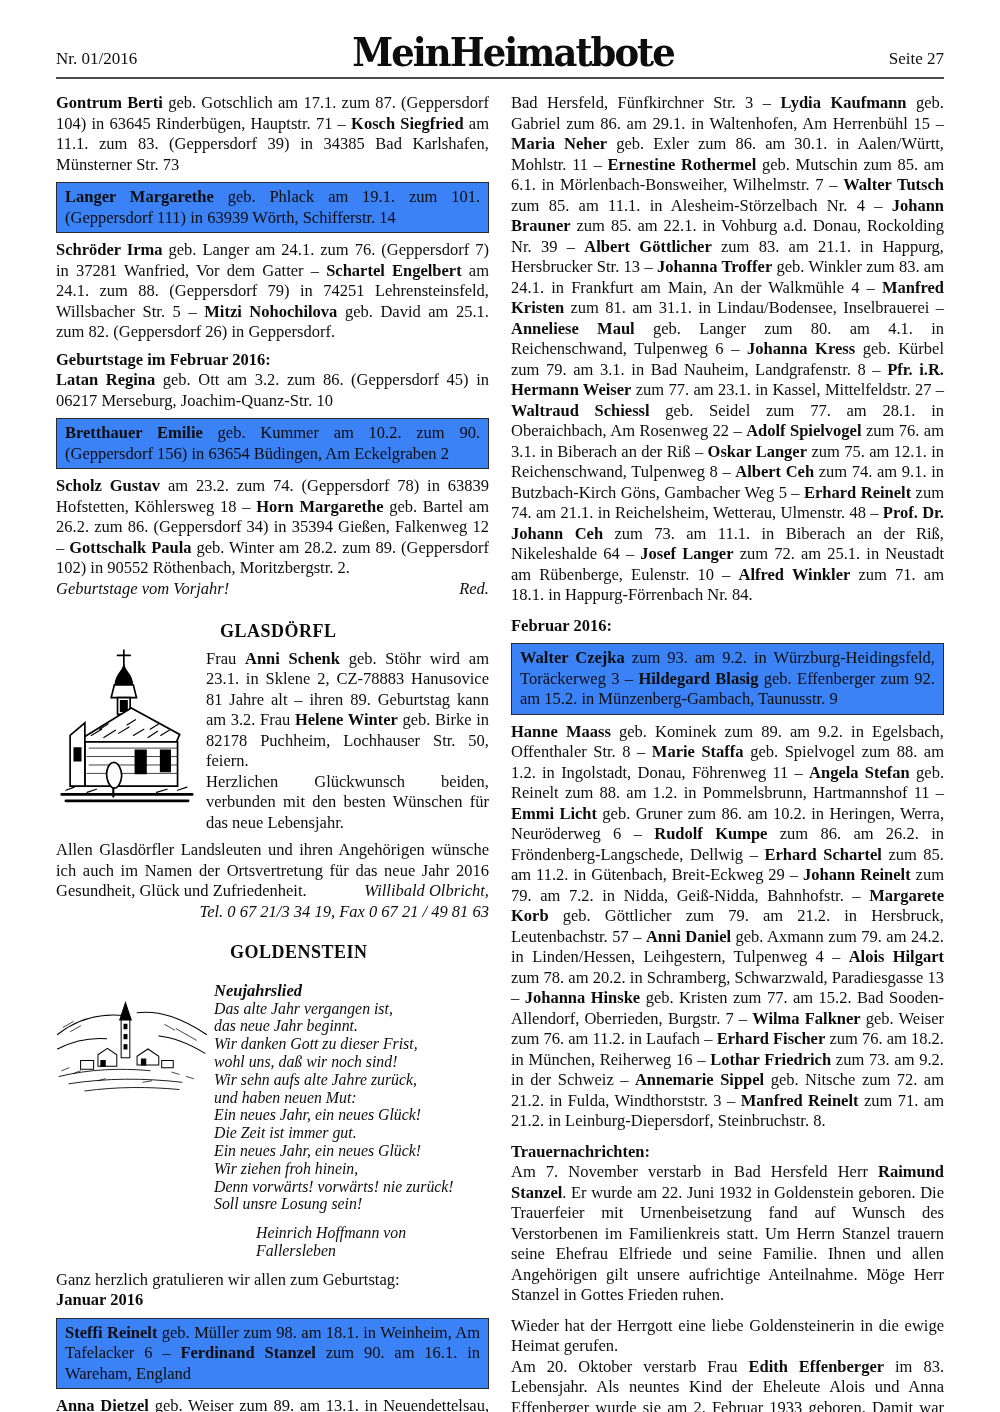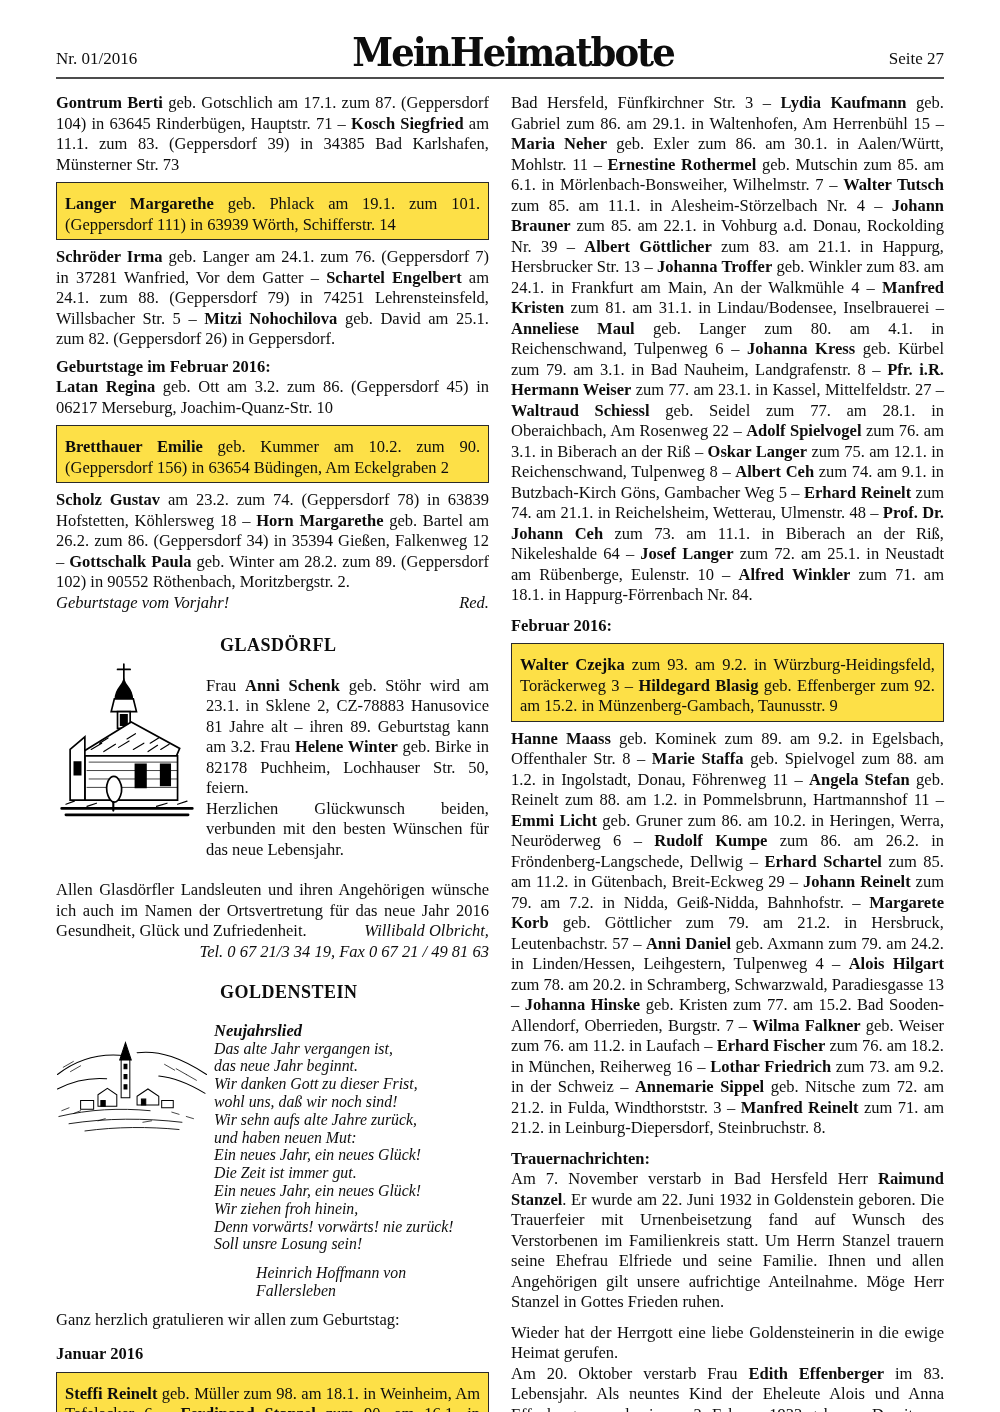--- a/index.html
+++ b/index.html
@@ -11,34 +11,34 @@
     font-size:16.5px; line-height:20.5px;
   }
   .hdr { display:flex; align-items:flex-end; justify-content:space-between;
          padding-bottom:6px; border-bottom:2.5px solid #4c4c4c; }
   .hdr-side { font-size:17px; padding-bottom:2px; }
   .masthead { font-family:"DejaVu Serif", serif; font-weight:bold; font-size:37px;
               letter-spacing:-2px; transform:scaleY(1.08); line-height:1; }
   .cols { display:flex; gap:22px; margin-top:14px; }
   .col { width:433px; }
   p.j { text-align:justify; }
-  .box { background:#fde047; border:1.5px solid #2a2a2a; padding:11px 8px 4px 8px;
+  .box { background:#3b82f6; border:1.5px solid #2a2a2a; padding:4px 8px 4px 8px;
          margin:7px 0; text-align:justify; }
   .h-bold { font-weight:bold; margin-top:7px; }
   .row-split { display:flex; justify-content:space-between; font-style:italic; }
   .media-row { display:flex; margin-top:22px;font-family:Liberation Serif, serif; }
   .fig-col { flex:0 0 150px; }
   .media-text { flex:1; }
   .sec-title { font-weight:bold; font-size:18px; letter-spacing:.5px; padding-left:14px; }
   .sig { text-align:right; font-style:italic; margin-top:-20.5px; }
   .poem-block { font-style:italic; font-size:15.8px; line-height:17.8px; }
   .poem-sub { font-weight:bold; font-style:italic; font-size:16.5px; margin-top:20px; }
   .poem-author { font-style:italic; padding-left:42px; margin-top:11px; }
-  .gold-title { padding-left:6px; }
-  .mt6 { margin-top:20px; } .mt10 { margin-top:10px; }
+  .gold-title { padding-left:6px;margin-left:10px; }
+  .mt6 { margin-top:7px; } .mt10 { margin-top:10px; }
   svg { display:block; }
 </style>
 </head>
 <body>
 
 <div class="page">
 
   <div class="hdr">
     <span class="hdr-side">Nr. 01/2016</span>
     <span class="masthead">MeinHeimatbote</span>
@@ -141,21 +141,21 @@
               <div>Ein neues Jahr, ein neues Glück!</div>
               <div>Wir ziehen froh hinein,</div>
               <div>Denn vorwärts! vorwärts! nie zurück!</div>
               <div>Soll unsre Losung sein!</div>
             </div>
           <div class="poem-author">Heinrich Hoffmann von Fallersleben</div>
         </div>
       </div>
 
       <p class="mt10">Ganz herzlich gratulieren wir allen zum Geburtstag:</p>
-      <div class="h-bold" style="margin-top:14px">Januar 2016</div>
+      <div class="h-bold" style="margin-top:0">Januar 2016</div>
 
       <div class="box"><span style="font-weight: bold;">Steffi Reinelt</span><span> geb. Müller zum 98. am 18.1. in Weinheim, Am Tafelacker 6 – </span><span style="font-weight: bold;">Ferdinand Stanzel</span><span> zum 90. am 16.1. in Wareham, England</span></div>
 
       <p class="j"><span style="font-weight: bold;">Anna Dietzel</span><span> geb. Weiser zum 89. am 13.1. in Neuendettelsau, Merzstr. 1, Therese-Stählin-Heim – </span><span style="font-weight: bold;">Anni Sieber</span><span> geb. Theuer zum 89. am 13.1. in Witzenhausen, Am Bürgerhaus 12 – </span></p>
 
     </div>
 
     <div class="col">
 
       <p class="j"><span>Bad Hersfeld, Fünfkirchner Str. 3 – </span><span style="font-weight: bold;">Lydia Kaufmann</span><span> geb. Gabriel zum 86. am 29.1. in Waltenhofen, Am Herrenbühl 15 – </span><span style="font-weight: bold;">Maria Neher</span><span> geb. Exler zum 86. am 30.1. in Aalen/Württ, Mohlstr. 11 – </span><span style="font-weight: bold;">Ernestine Rothermel</span><span> geb. Mutschin zum 85. am 6.1. in Mörlenbach-Bonsweiher, Wilhelmstr. 7 – </span><span style="font-weight: bold;">Walter Tutsch</span><span> zum 85. am 11.1. in Alesheim-Störzelbach Nr. 4 – </span><span style="font-weight: bold;">Johann Brauner</span><span> zum 85. am 22.1. in Vohburg a.d. Donau, Rockolding Nr. 39 – </span><span style="font-weight: bold;">Albert Göttlicher</span><span> zum 83. am 21.1. in Happurg, Hersbrucker Str. 13 – </span><span style="font-weight: bold;">Johanna Troffer</span><span> geb. Winkler zum 83. am 24.1. in Frankfurt am Main, An der Walkmühle 4 – </span><span style="font-weight: bold;">Manfred Kristen</span><span> zum 81. am 31.1. in Lindau/Bodensee, Inselbrauerei – </span><span style="font-weight: bold;">Anneliese Maul</span><span> geb. Langer zum 80. am 4.1. in Reichenschwand, Tulpenweg 6 – </span><span style="font-weight: bold;">Johanna Kress</span><span> geb. Kürbel zum 79. am 3.1. in Bad Nauheim, Landgrafenstr. 8 – </span><span style="font-weight: bold;">Pfr. i.R. Hermann Weiser</span><span> zum 77. am 23.1. in Kassel, Mittelfeldstr. 27 – </span><span style="font-weight: bold;">Waltraud Schiessl</span><span> geb. Seidel zum 77. am 28.1. in Oberaichbach, Am Rosenweg 22 – </span><span style="font-weight: bold;">Adolf Spielvogel</span><span> zum 76. am 3.1. in Biberach an der Riß – </span><span style="font-weight: bold;">Oskar Langer</span><span> zum 75. am 12.1. in Reichenschwand, Tulpenweg 8 – </span><span style="font-weight: bold;">Albert Ceh</span><span> zum 74. am 9.1. in Butzbach-Kirch Göns, Gambacher Weg 5 – </span><span style="font-weight: bold;">Erhard Reinelt</span><span> zum 74. am 21.1. in Reichelsheim, Wetterau, Ulmenstr. 48 – </span><span style="font-weight: bold;">Prof. Dr. Johann Ceh</span><span> zum 73. am 11.1. in Biberach an der Riß, Nikeleshalde 64 – </span><span style="font-weight: bold;">Josef Langer</span><span> zum 72. am 25.1. in Neustadt am Rübenberge, Eulenstr. 10 – </span><span style="font-weight: bold;">Alfred Winkler</span><span> zum 71. am 18.1. in Happurg-Förrenbach Nr. 84.</span></p>

